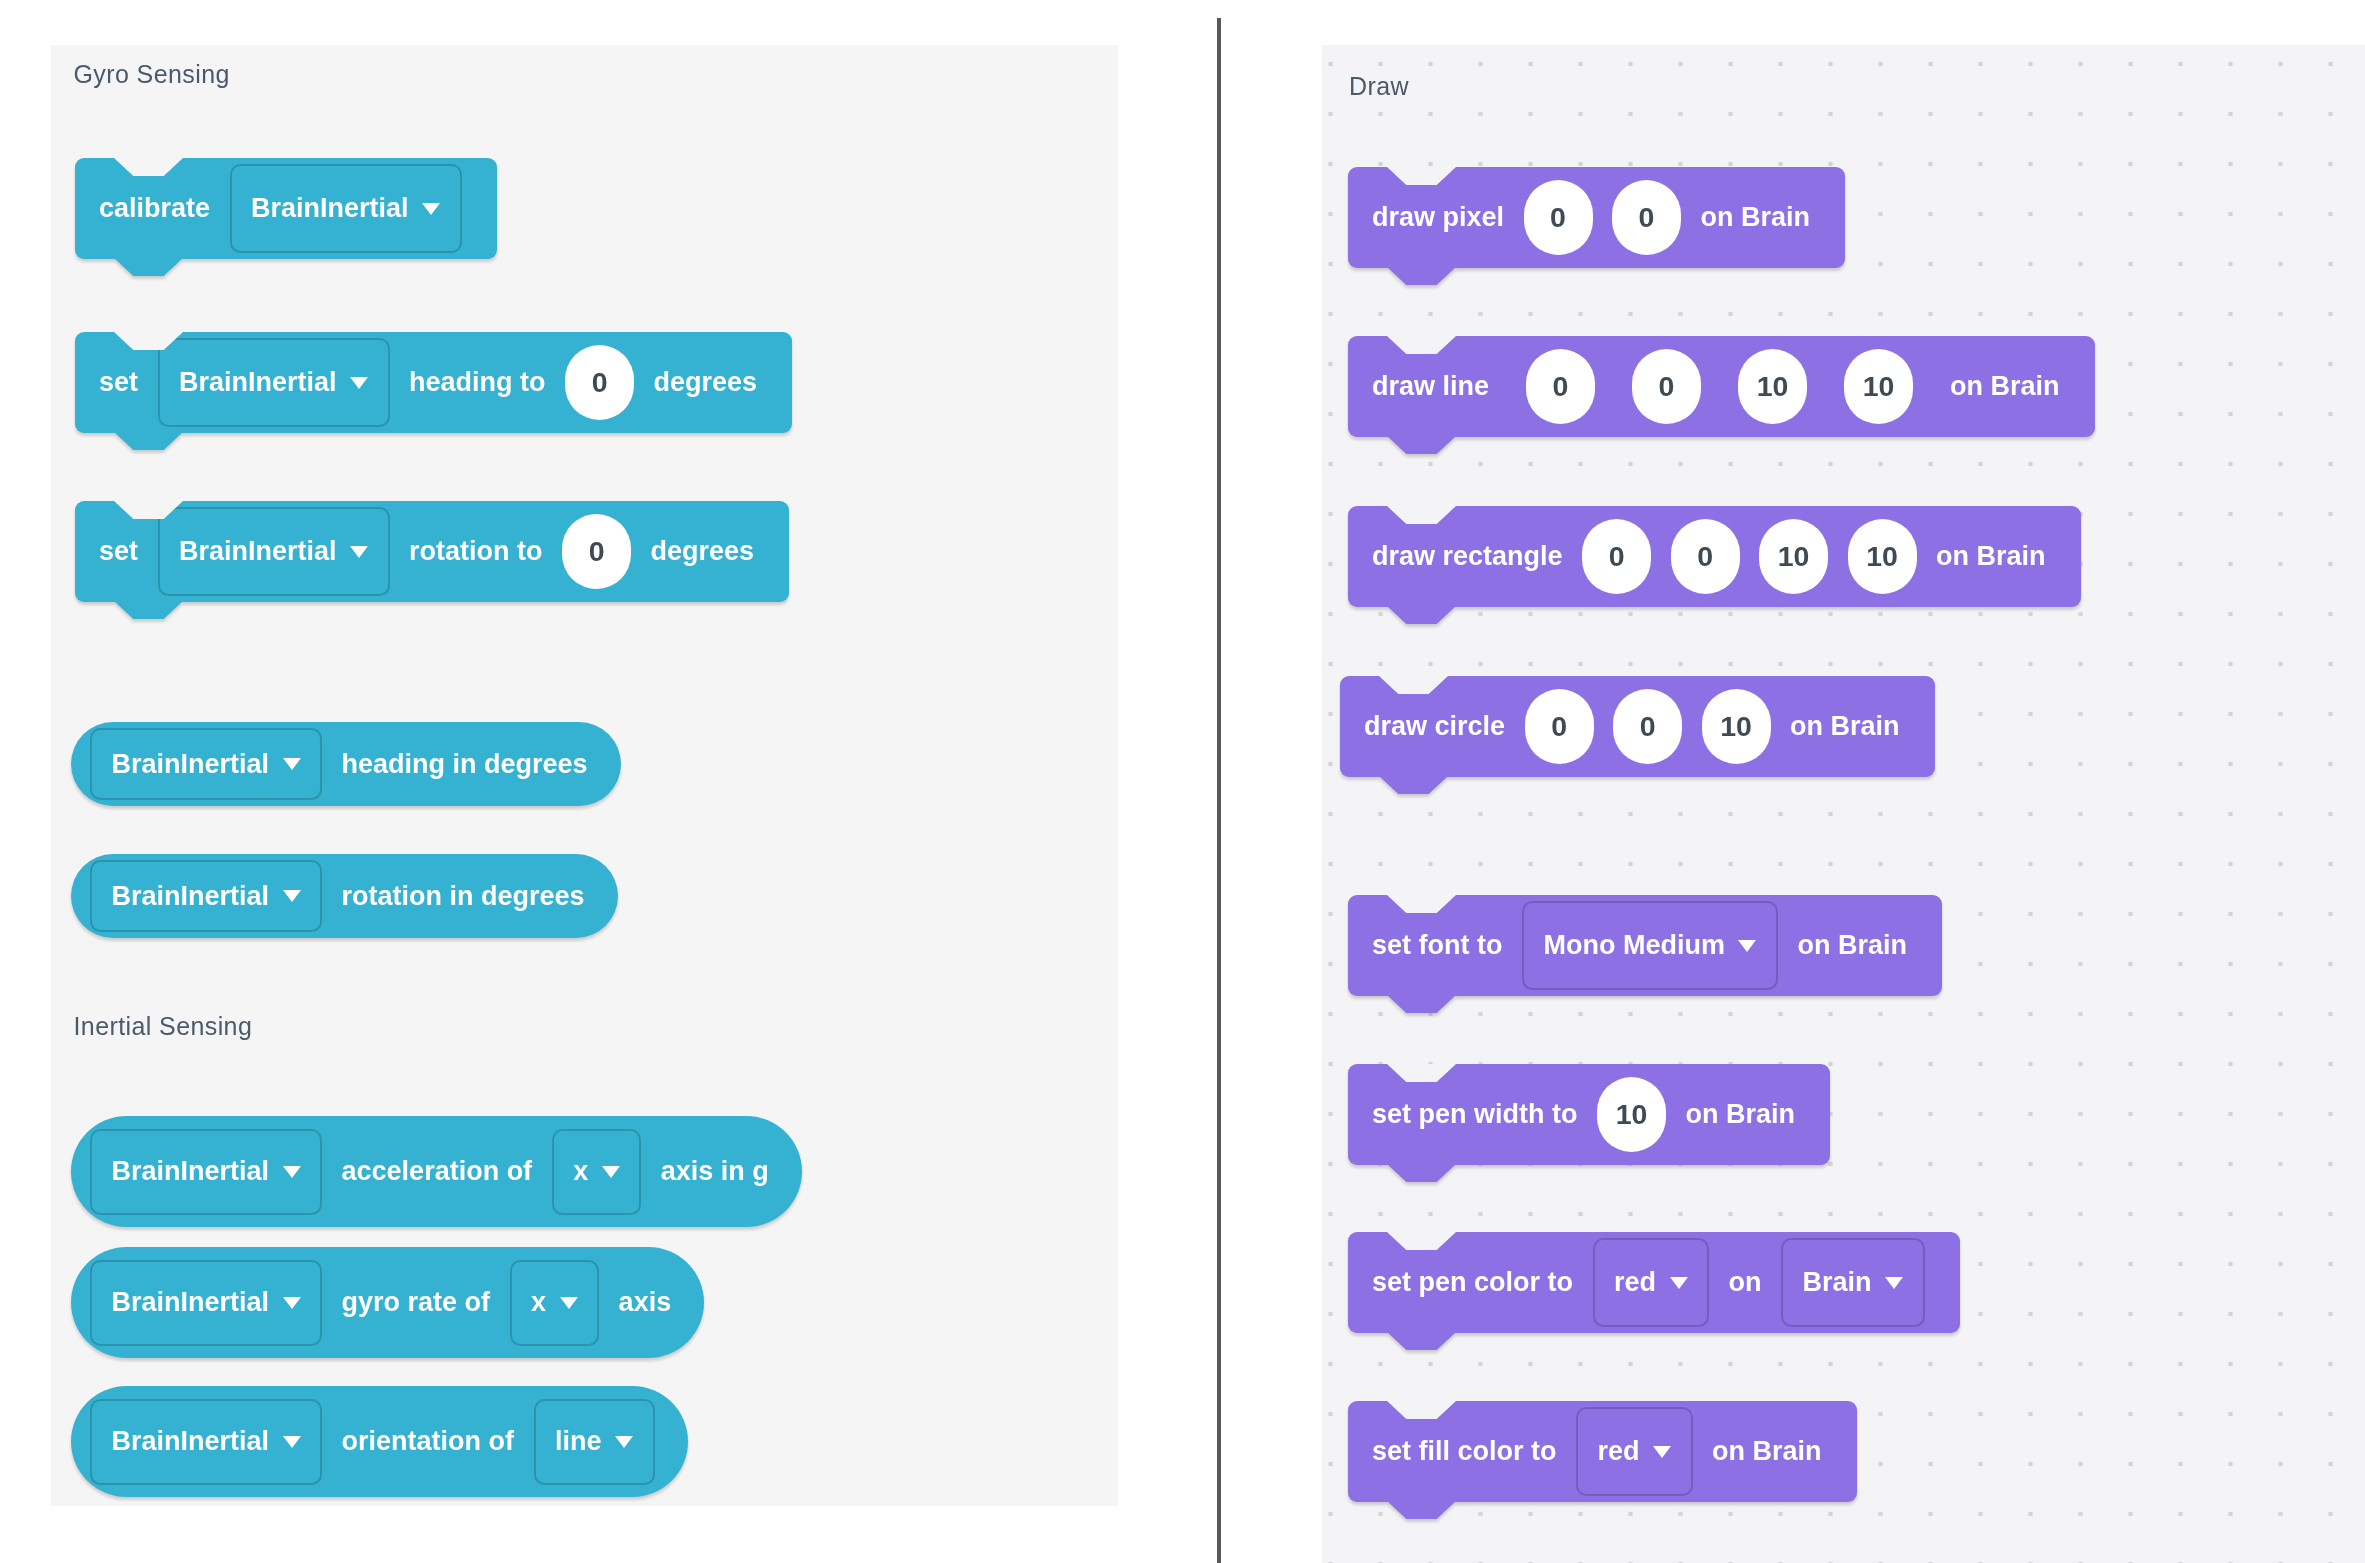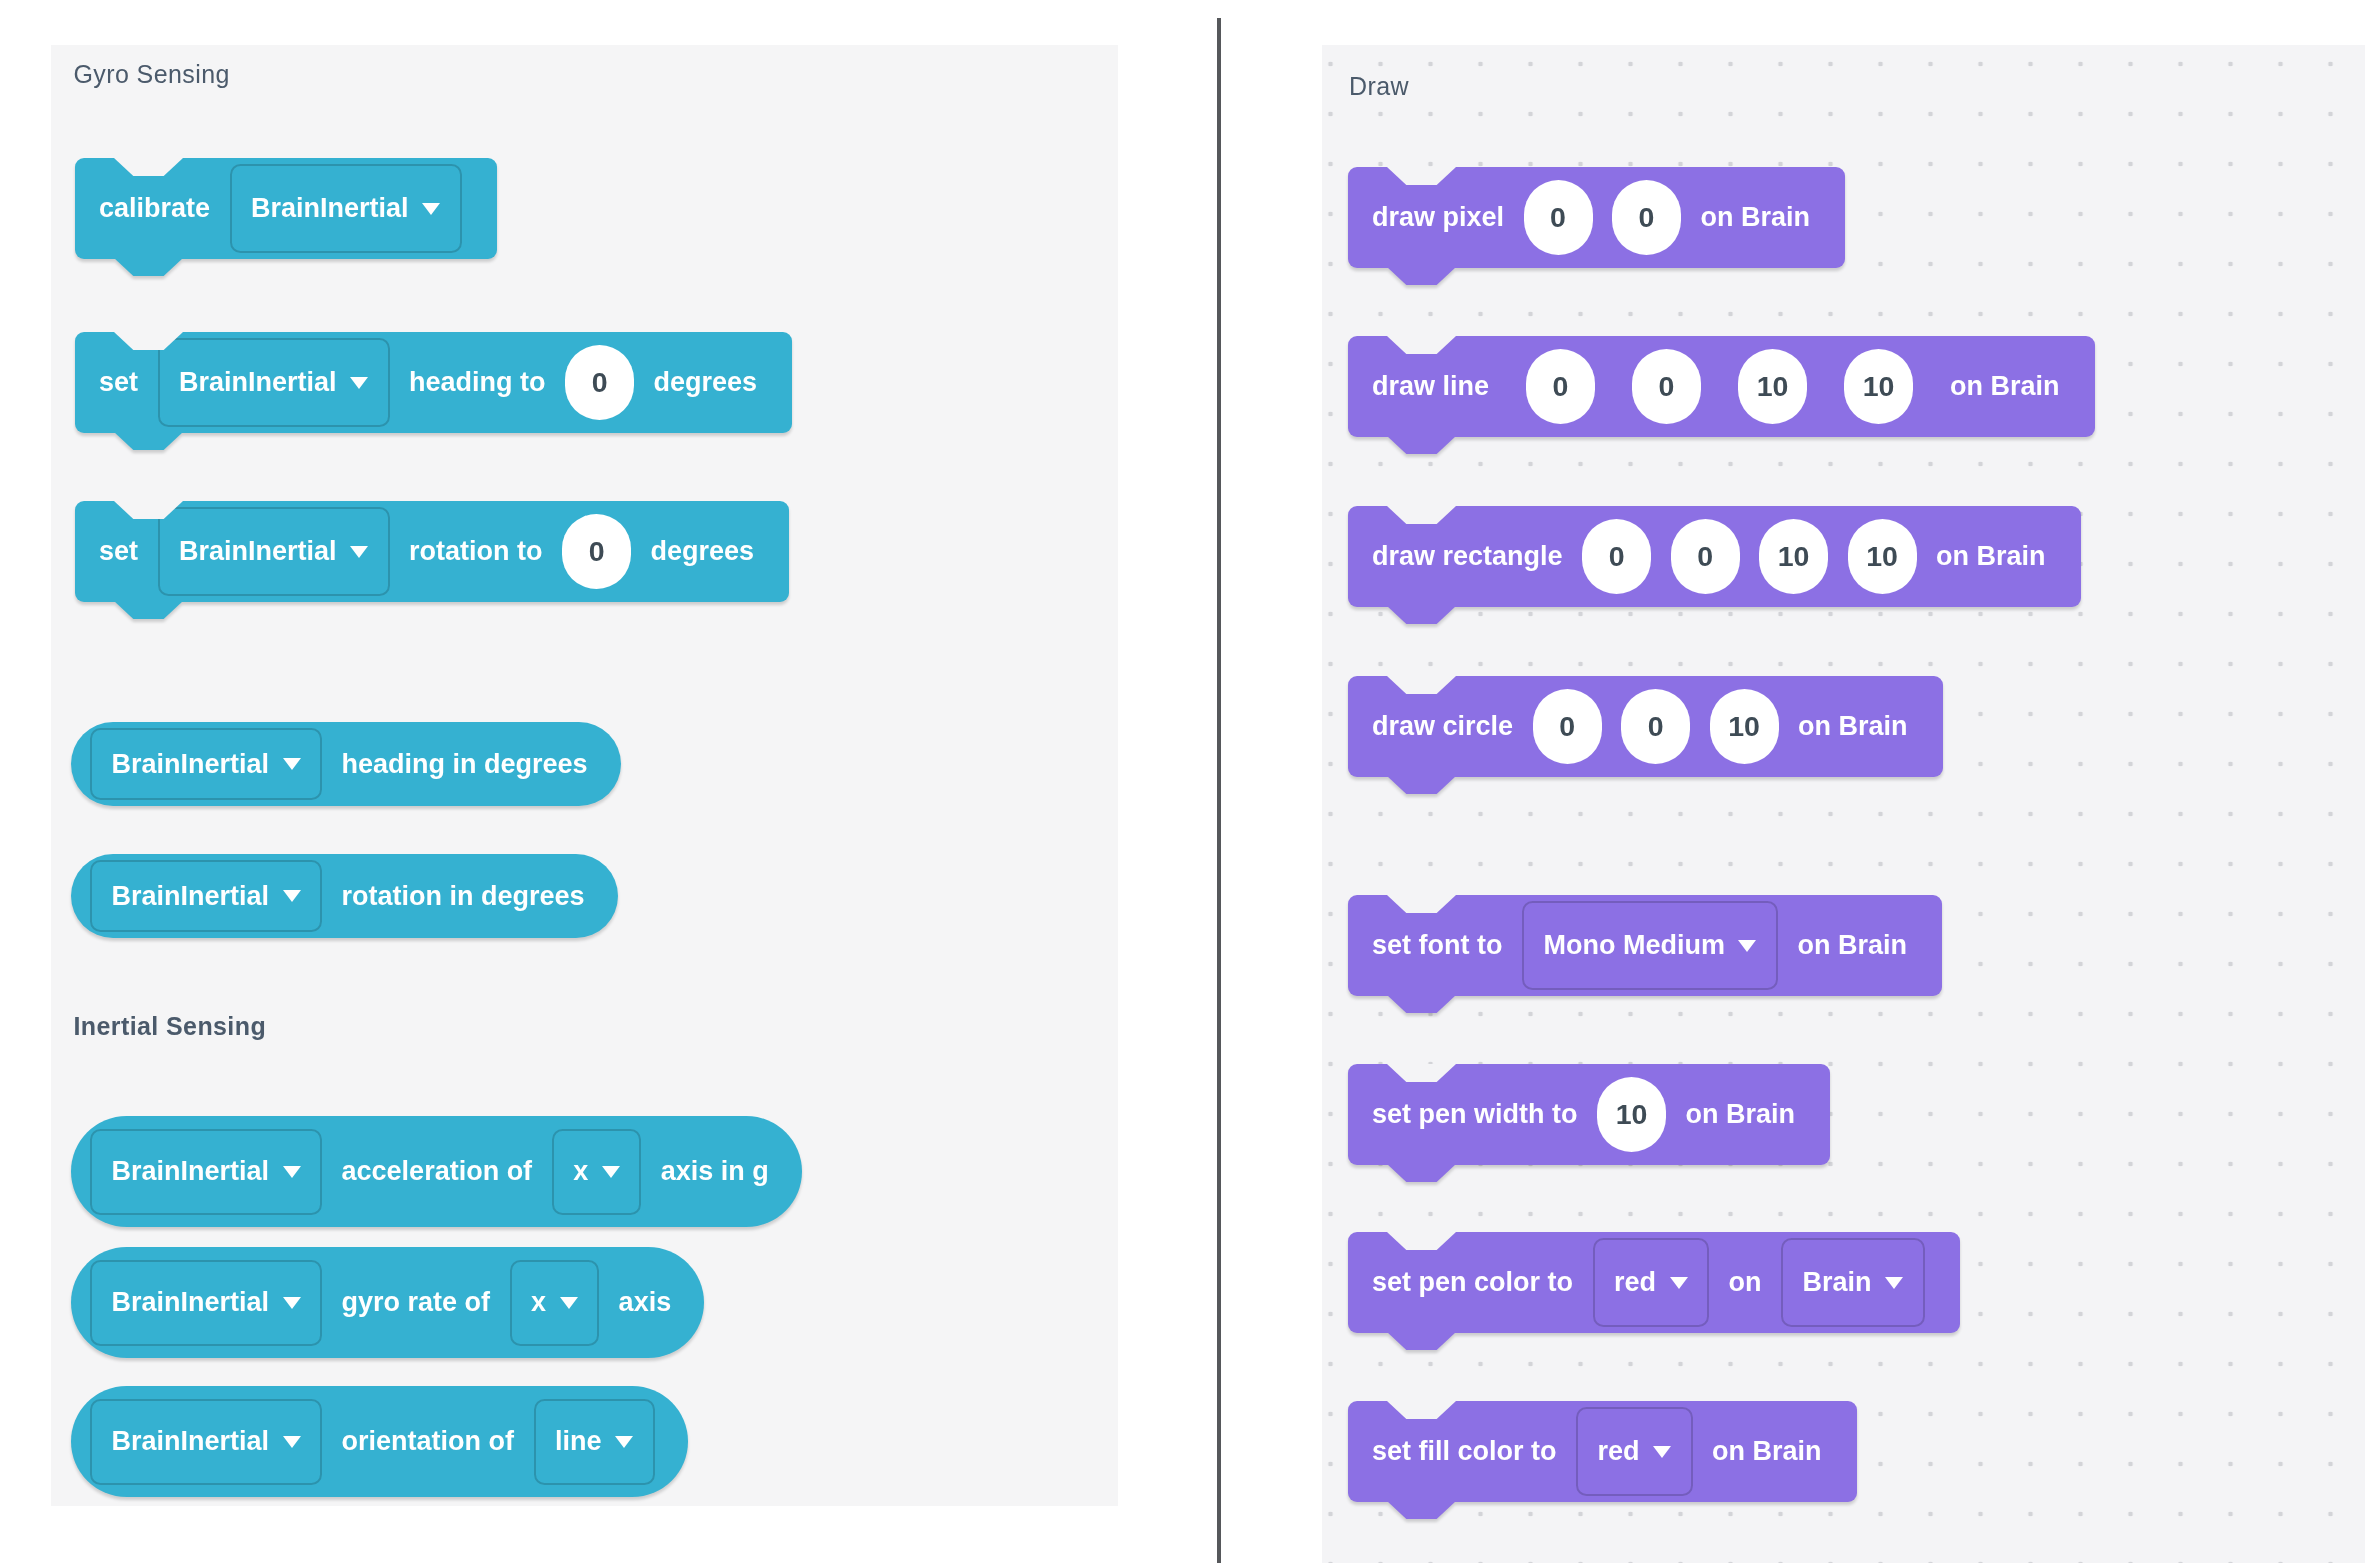--- a/index.html
+++ b/index.html
@@ -137,21 +137,21 @@
   </div>
 
   <div class="block reporter teal" style="left:19.5px; top:809px;">
     <span class="dd">
       <span class="lbl">BrainInertial</span>
       <span class="chev"></span>
     </span>
     <span class="lbl">rotation in degrees</span>
   </div>
 
-  <div class="section-title" style="left:22.5px; top:966px;font-weight:bold;">Inertial Sensing</div>
+  <div class="section-title" style="left:22.5px; top:966px;">Inertial Sensing</div>
 
   <div class="block reporter tall teal" style="left:19.5px; top:1071px;">
     <span class="dd">
       <span class="lbl">BrainInertial</span>
       <span class="chev"></span>
     </span>
     <span class="lbl">acceleration of</span>
     <span class="dd">
       <span class="lbl">x</span>
       <span class="chev"></span>
@@ -208,21 +208,21 @@
 
   <div class="block stack purple" style="left:26px; top:461px;">
     <span class="lbl">draw rectangle</span>
     <span class="num">0</span>
     <span class="num">0</span>
     <span class="num">10</span>
     <span class="num">10</span>
     <span class="lbl">on Brain</span>
   </div>
 
-  <div class="block stack purple" style="left:26px; top:631px;">
+  <div class="block stack purple" style="left:18px; top:631px;">
     <span class="lbl">draw circle</span>
     <span class="num">0</span>
     <span class="num">0</span>
     <span class="num">10</span>
     <span class="lbl">on Brain</span>
   </div>
 
   <div class="block stack purple" style="left:26px; top:850px;">
     <span class="lbl">set font to</span>
     <span class="dd">

